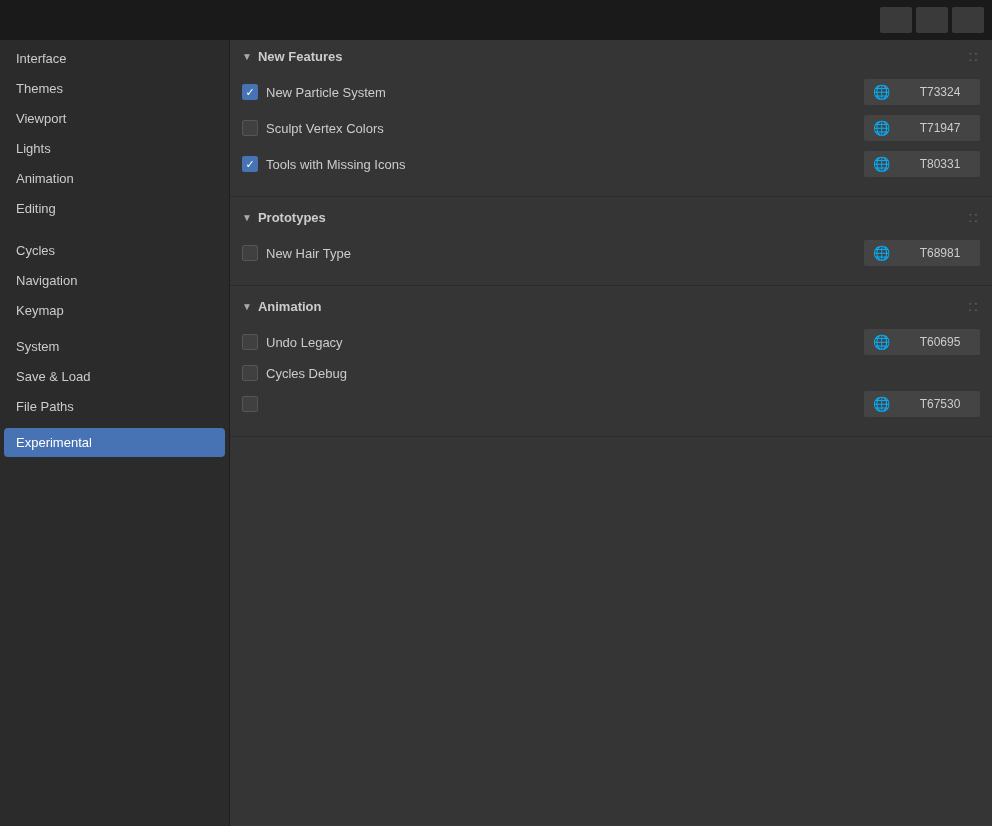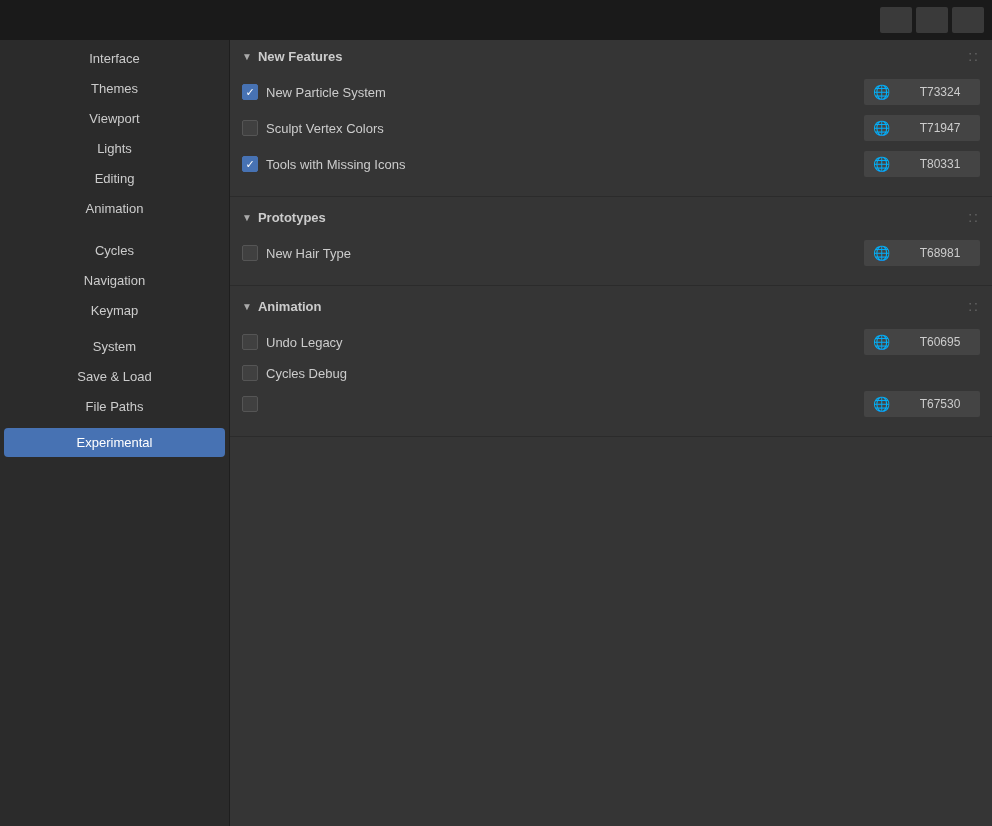--- a/index.html
+++ b/index.html
@@ -63,21 +63,20 @@
 
     
     .sidebar {
       width: 230px;
       background: #2b2b2b;
       display: flex;
       flex-direction: column;
       padding: 4px 4px;
       flex-shrink: 0;
       border-right: 1px solid #1e1e1e;
-      text-align: center;
     }
     .sidebar-item {
       padding: 7px 12px;
       border-radius: 4px;
       cursor: pointer;
       color: #cccccc;
       font-size: 13px;
       margin-bottom: 1px;
     }
     .sidebar-item.active {
@@ -233,22 +232,22 @@
 </div>
 
 <div class="app-body">
   <div class="sidebar">
 
     <div id="sidebar-items-container">
         <div class="sidebar-item">Interface</div>
         <div class="sidebar-item">Themes</div>
         <div class="sidebar-item">Viewport</div>
         <div class="sidebar-item">Lights</div>
+        <div class="sidebar-item">Animation</div>
         <div class="sidebar-item">Editing</div>
-        <div class="sidebar-item">Animation</div>
         <div class="sidebar-spacer"></div>
         <div class="sidebar-spacer"></div>
         <div class="sidebar-item">Cycles</div>
         <div class="sidebar-item">Navigation</div>
         <div class="sidebar-item">Keymap</div>
         <div class="sidebar-spacer"></div>
         <div class="sidebar-item">System</div>
         <div class="sidebar-item">Save &amp; Load</div>
         <div class="sidebar-item">File Paths</div>
         <div class="sidebar-spacer"></div>

